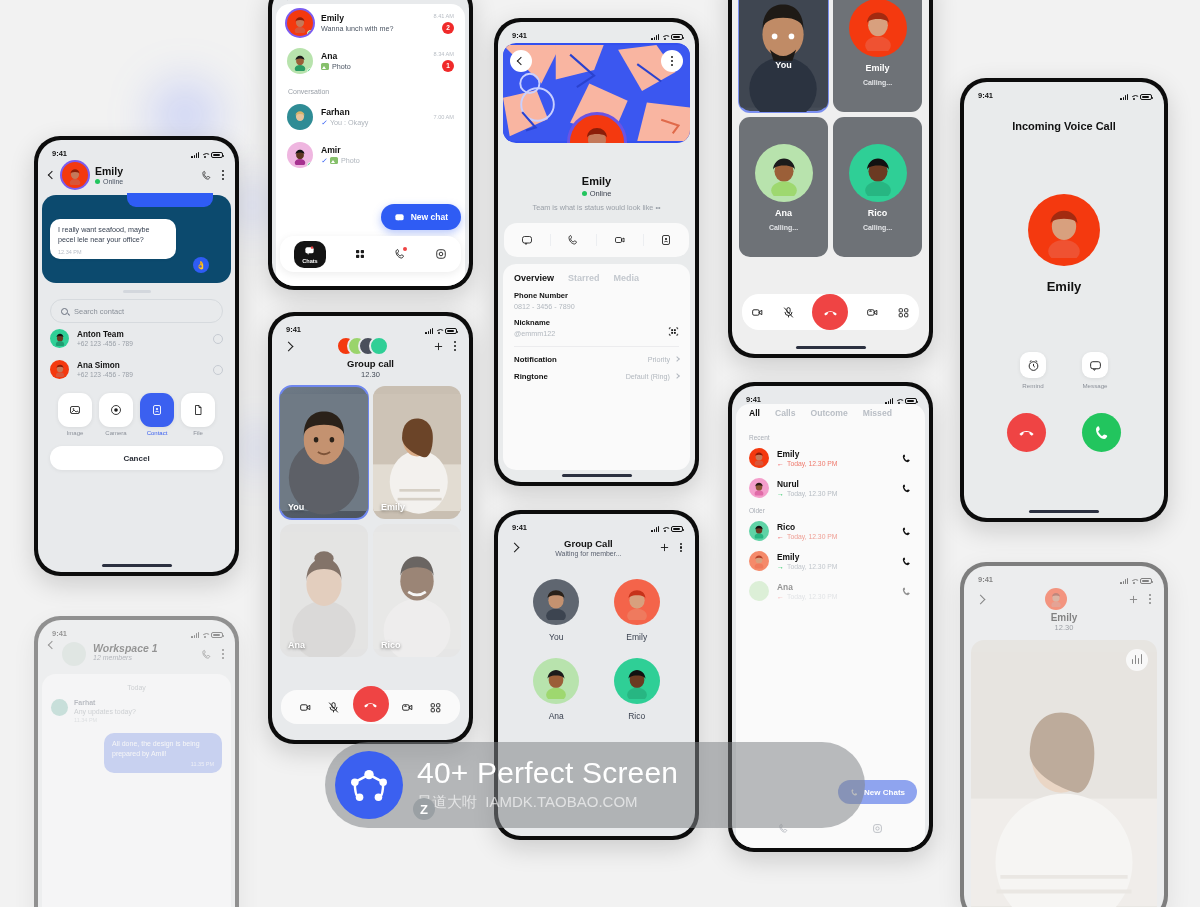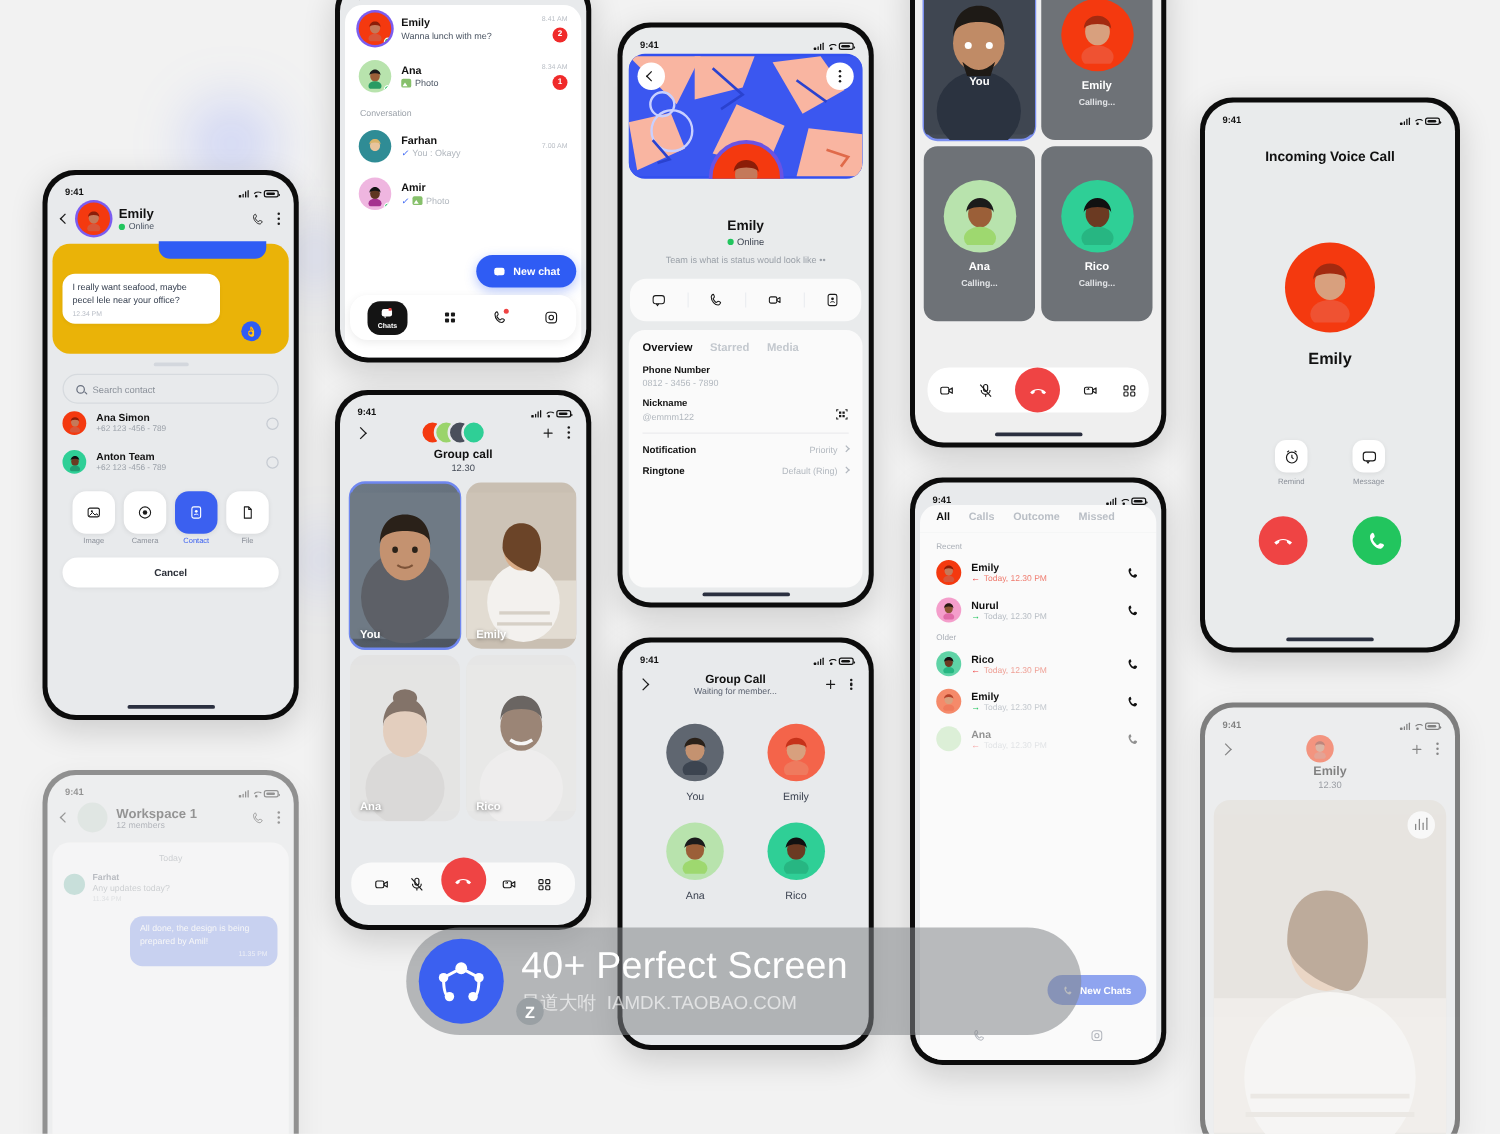--- a/index.html
+++ b/index.html
@@ -59,21 +59,21 @@
                border-bottom:1.6px solid #1a1a1a; width:7px;height:7px; }
   .kebab { display:flex;flex-direction:column;gap:1.6px;align-items:center;}
   .kebab i{width:2.2px;height:2.2px;background:#1a1a1a;border-radius:50%;display:block;}
   .dot-online{width:5px;height:5px;border-radius:50%;background:#22c55e;display:inline-block;}
 
   
   #p1 { left:34px; top:136px; width:205px; height:440px; }
   .p1-head{display:flex;align-items:center;gap:7px;padding:4px 11px 7px;}
   .p1-name{font-size:10.5px;font-weight:bold;color:#111;line-height:1.15;}
   .p1-sub{font-size:7px;color:#4b5563;display:flex;align-items:center;gap:3px;}
-  .p1-chatarea{background:#eab308;border-radius:14px;margin:0 4px;padding:8px;position:relative;min-height:88px;}
+  .p1-chatarea{background:#0c4a6e;border-radius:14px;margin:0 4px;padding:8px;position:relative;min-height:88px;}
   .blue-peek{position:absolute;right:18px;top:-2px;width:86px;height:14px;background:#2f5cf4;border-radius:0 0 9px 9px;}
   .bubble-in{background:#fff;border-radius:10px;padding:6px 8px 4px;width:126px;box-shadow:0 1px 3px rgba(0,0,0,.05);margin-top:16px;}
   .bubble-in p{font-size:7.2px;color:#374151;line-height:1.45;}
   .bubble-time{font-size:5.5px;color:#b8bdc6;margin-top:3px;}
   .emoji-chip{position:absolute;right:22px;bottom:10px;width:16px;height:16px;border-radius:50%;background:#2f5cf4;display:flex;align-items:center;justify-content:center;font-size:8px;}
   .grab{width:28px;height:3px;border-radius:3px;background:#d3d7dd;margin:7px auto 6px;}
   .searchbar{margin:0 12px;height:24px;border-radius:14px;border:1px solid #d6dade;display:flex;align-items:center;gap:6px;padding:0 10px;}
   .searchbar span{font-size:7.5px;color:#8a9099;}
   .mag{width:7px;height:7px;border:1.3px solid #6b7280;border-radius:50%;position:relative;flex:0 0 auto;}
   .mag::after{content:"";position:absolute;right:-3px;bottom:-2px;width:3.4px;height:1.3px;background:#6b7280;transform:rotate(45deg);border-radius:1px;}
@@ -84,21 +84,21 @@
   .acts{display:flex;gap:7px;justify-content:center;margin:8px 12px 0;}
   .act{width:34px;}
   .act .sq{height:34px;border-radius:11px;background:#fff;display:flex;align-items:center;justify-content:center;box-shadow:0 1px 4px rgba(0,0,0,.07);}
   .act.on .sq{background:#3b60f0;}
   .act .lb{font-size:6px;color:#8b9099;text-align:center;margin-top:3px;}
   .act.on .lb{color:#3b60f0;}
   .cancel{margin:10px 12px 0;height:24px;border-radius:14px;background:#fff;display:flex;align-items:center;justify-content:center;font-size:8px;font-weight:bold;color:#2b2f38;box-shadow:0 1px 4px rgba(0,0,0,.06);}
 
   
   #p2 { left:34px; top:616px; width:205px; height:330px; opacity:.42; }
-  .ws-head{display:flex;align-items:center;gap:7px;padding:4px 11px 8px;}
+  .ws-head{display:flex;gap:7px;padding:4px 11px 8px;font-style:italic;}
   .ws-title{font-size:10.5px;font-weight:bold;color:#111;}
   .ws-sub{font-size:7px;color:#5b6270;}
   .ws-body{background:#fbfbfc;border-radius:14px;margin:0 4px;padding:10px 9px;flex:1;}
   .daydiv{text-align:center;font-size:7px;color:#9aa0a8;margin-bottom:8px;}
   .msg-l{display:flex;gap:6px;}
   .msg-l .who{font-size:7px;font-weight:bold;color:#6b7280;}
   .msg-l .tx{font-size:7px;color:#9aa0a8;margin-top:2px;}
   .msg-l .tm{font-size:5.5px;color:#c3c8ce;margin-top:2px;}
   .msg-r{margin:10px 0 0 auto;width:118px;background:#8fa4ef;border-radius:10px;padding:6px 8px;}
   .msg-r p{font-size:7px;color:#fff;line-height:1.45;}
@@ -299,43 +299,43 @@
 
       <div class="grab"></div>
 
       <div class="searchbar">
         <span class="mag"></span>
         <span>Search contact</span>
       </div>
 
       <div>
         <div class="crow">
+          <span class="av" style="width:19px;height:19px;background:#2fcf96;">
+              <svg class="face" width="14" height="14" viewBox="0 0 24 24">
+                <ellipse cx="12" cy="10.5" rx="5.2" ry="5.8" fill="#6b3a22"></ellipse>
+                <path d="M6 9.5c0-4 3-6.5 6-6.5s6 2.5 6 6.5c0-1.2-2-2.6-6-2.6s-6 1.4-6 2.6z" fill="#111"></path>
+                <ellipse cx="12" cy="21" rx="7" ry="5" fill="#1f9c71"></ellipse>
+              </svg>
+            </span>
+          <span>
+              <div class="nm">Anton Team</div>
+          <div class="ph">+62 123 -456 - 789</div>
+            </span>
+          <span class="radio"></span>
+        </div>
+        <div class="crow">
           <span class="av" style="width:19px;height:19px;background:#f4390f;">
               <svg class="face" width="14" height="14" viewBox="0 0 24 24">
                 <ellipse cx="12" cy="10" rx="5.4" ry="6" fill="#c4795a"></ellipse>
                 <path d="M6 9c0-4 3-6 6-6s6 2 6 6c0-1-2-2.4-6-2.4S6 8 6 9z" fill="#8c1d08"></path>
                 <ellipse cx="12" cy="21" rx="7" ry="5" fill="#d8563a"></ellipse>
               </svg>
             </span>
           <span>
               <div class="nm">Ana Simon</div>
-          <div class="ph">+62 123 -456 - 789</div>
-            </span>
-          <span class="radio"></span>
-        </div>
-        <div class="crow">
-          <span class="av" style="width:19px;height:19px;background:#2fcf96;">
-              <svg class="face" width="14" height="14" viewBox="0 0 24 24">
-                <ellipse cx="12" cy="10.5" rx="5.2" ry="5.8" fill="#6b3a22"></ellipse>
-                <path d="M6 9.5c0-4 3-6.5 6-6.5s6 2.5 6 6.5c0-1.2-2-2.6-6-2.6s-6 1.4-6 2.6z" fill="#111"></path>
-                <ellipse cx="12" cy="21" rx="7" ry="5" fill="#1f9c71"></ellipse>
-              </svg>
-            </span>
-          <span>
-              <div class="nm">Anton Team</div>
           <div class="ph">+62 123 -456 - 789</div>
             </span>
           <span class="radio"></span>
         </div>
       </div>
 
       <div class="acts">
         <div class="act">
           <div class="sq">
               <svg width="12" height="12" viewBox="0 0 24 24">

